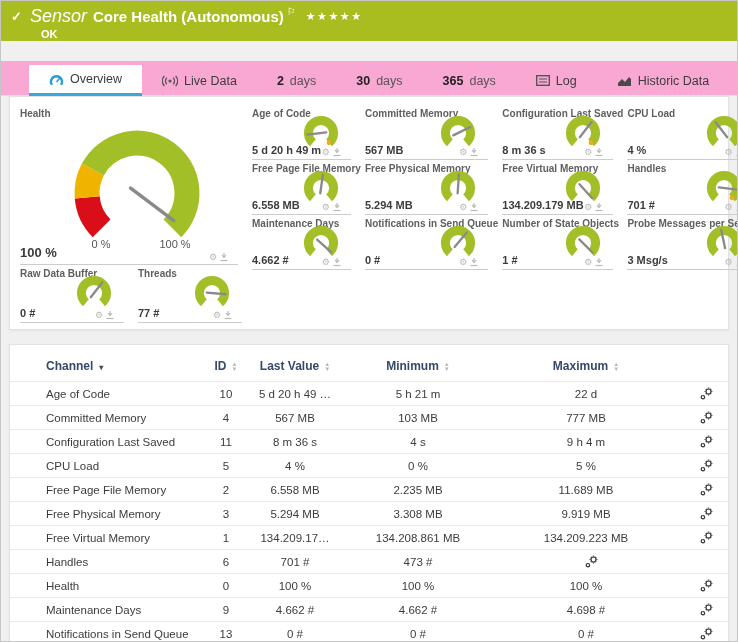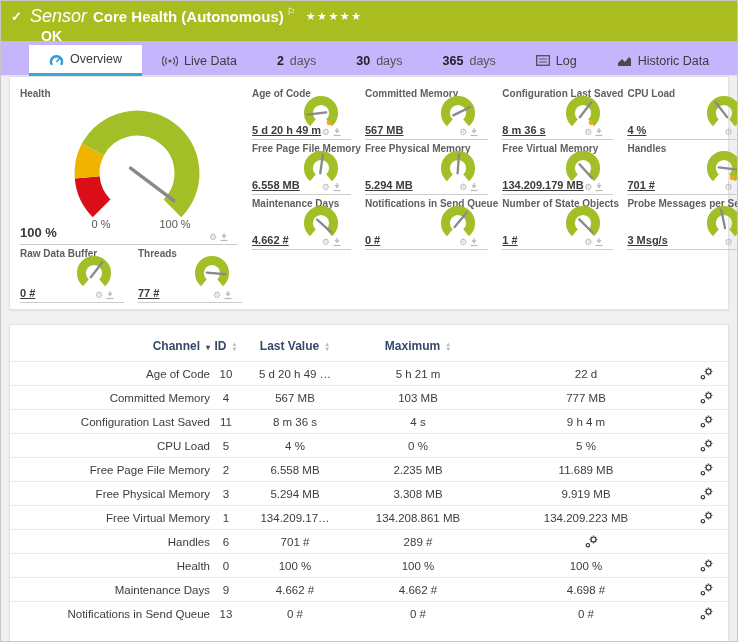--- a/index.html
+++ b/index.html
@@ -13,61 +13,61 @@
     font-family:"Liberation Sans",sans-serif;background:#f0f0f0;
   }
   
   .header{background:var(--brand-green);color:#fff;height:40px;padding:5px 0 0 10px;}
   .h-line1{display:flex;align-items:center;}
   .check{font-size:13px;font-weight:bold;}
   .kind{font-style:italic;font-size:18px;margin-left:8px;}
   .title{font-weight:bold;font-size:15px;margin-left:6px;}
   .flag{font-size:10px;margin-left:3px;position:relative;top:-5px;}
   .stars{font-size:11px;letter-spacing:1.5px;margin-left:10px;}
-  .status{font-size:14px;font-weight:bold;margin-left:30px;margin-top:1px;}
+  .status{font-size:11px;font-weight:bold;margin-left:30px;margin-top:1px;}
   
-  .tabzone{background:#c4b5fd;height:35px;padding-top:4px;border-bottom:1px solid #e3e3e3;}
+  .tabzone{background:#f9a8d4;height:35px;padding-top:4px;border-bottom:1px solid #e3e3e3;margin-top:20px;}
   .tabbar{display:flex;align-items:stretch;height:31px;padding-left:28px;font-size:12.5px;color:#3c3c3c;}
   .tab{display:flex;align-items:center;gap:6px;padding:0 20px;cursor:pointer;white-space:nowrap;}
   .tab.active{background:#fff;border-bottom:3px solid #38a7dd;}
   .tab .num{font-weight:bold;color:#222;}
   .tab .lbl-light{color:#555;}
   .tab-settings{margin-left:auto;margin-right:6px;}
   
   .panel{background:#fff;border:1px solid #e2e2e2;margin:0 8px;box-shadow:0 1px 2px rgba(0,0,0,.06);}
   
   .gauge-area{display:flex;padding:8px 0 6px 10px;}
   .left-col{width:232px;flex:none;}
   .cell{position:relative;margin-right:14px;border-bottom:1px solid #ccc;}
   .big-cell{height:160px;}
   .row4{display:flex;}
   .row4 .cell{width:104px;height:58px;flex:none;}
   .right-grid{flex:1;display:grid;grid-template-columns:repeat(4,1fr);grid-auto-rows:55px;}
   .g-title{font-size:10px;font-weight:bold;color:#5f5f5f;padding-top:3px;white-space:nowrap;margin-right:-10px;}
   .g-svg{position:absolute;top:6px;right:8px;width:44px;height:42px;}
-  .g-value{position:absolute;left:0;bottom:3px;font-size:11px;font-weight:bold;color:#3c3c3c;white-space:nowrap;text-decoration:underline;}
+  .g-value{position:absolute;left:0;bottom:3px;font-size:11px;font-weight:bold;color:#3c3c3c;white-space:nowrap;}
   .g-icons{position:absolute;right:10px;bottom:2px;display:flex;align-items:flex-end;gap:3px;}
   .mini-gear{font-size:9px;color:#b9b9b9;line-height:9px;cursor:pointer;}
   .arc{fill:none;stroke:var(--gauge-green);stroke-width:8.5;}
   .needle{stroke:var(--needle-gray);stroke-width:2.2;stroke-linecap:round;}
   .marker{fill:#f3a71c;}
   .big-svg{position:absolute;top:12px;right:14px;width:175px;height:135px;}
   .big-arc{fill:none;stroke-width:25;}
   .seg-red{stroke:var(--alarm-red);}
   .seg-yellow{stroke:var(--warn-yellow);}
   .seg-green{stroke:var(--gauge-green);}
   .big-needle{stroke:var(--needle-gray);stroke-width:3.5;stroke-linecap:round;}
   .axis-label{font-size:11px;fill:#555;}
   .big-value{position:absolute;left:0;bottom:4px;font-size:13px;font-weight:bold;color:#3c3c3c;}
   
   .table-panel{margin-top:14px;padding-top:6px;height:420px;}
   .thead,.trow{display:grid;grid-template-columns:200px 42px 96px 150px 186px 1fr;align-items:center;}
   .thead{height:30px;font-size:12px;font-weight:bold;color:#36496b;}
   .trow{height:24px;font-size:11.5px;color:#3c3c3c;border-top:1px solid #eaeaea;cursor:pointer;}
-  .c-channel{padding-left:27px;text-align:right;white-space:nowrap;}
+  .c-channel{padding-left:36px;text-align:left;white-space:nowrap;}
   .c-id,.c-last,.c-min,.c-max{text-align:center;padding-right:10px;white-space:nowrap;}
   .c-edit{display:flex;justify-content:center;}
   .sorts{display:inline-flex;flex-direction:column;margin-left:5px;vertical-align:middle;color:#b8b8b8;font-size:6px;line-height:5px;}
   .sort-desc{color:#4a4a4a;font-size:8px;margin-left:6px;}
   .edit-svg{cursor:pointer;}
 </style>
 </head>
 <body>
 
 <div class="header">
@@ -408,20 +408,26 @@
           <span>▲</span>
           <span>▼</span>
         </span>
     </div>
     <div class="c-last">
       <span>Last Value</span><span class="sorts">
           <span>▲</span>
           <span>▼</span>
         </span>
     </div>
+    <div class="c-min">
+      <span>Minimum</span><span class="sorts">
+          <span>▲</span>
+          <span>▼</span>
+        </span>
+    </div>
     <div class="c-max">
       <span>Maximum</span><span class="sorts">
           <span>▲</span>
           <span>▼</span>
         </span>
     </div>
     <div class="c-edit"></div>
   </div>
   <div id="table-body">
   <div class="trow">
@@ -541,21 +547,21 @@
           <circle cx="2.9" cy="10.2" r="1.7"></circle>
         </g>
       </svg>
     </div>
   </div>
 
   <div class="trow">
     <div class="c-channel">Handles</div>
     <div class="c-id">6</div>
     <div class="c-last">701 #</div>
-    <div class="c-min">289 #</div>
+    <div class="c-min">473 #</div>
     <div class="c-edit">
       <svg class="edit-svg" width="13" height="13" viewBox="0 0 13 13">
         <g stroke="#333" fill="none" stroke-width="1.2">
           <circle cx="8.5" cy="4.5" r="2.5"></circle>
           <path d="M8.5 0.6 v1 M8.5 7.4 v1 M12.4 4.5 h-1 M4.6 4.5 h1 M11.2 1.8 l-.7 .7 M5.8 7.2 l.7 -.7 M11.2 7.2 l-.7 -.7 M5.8 1.8 l.7 .7"></path>
           <circle cx="2.9" cy="10.2" r="1.7"></circle>
         </g>
       </svg>
     </div>
   </div>

